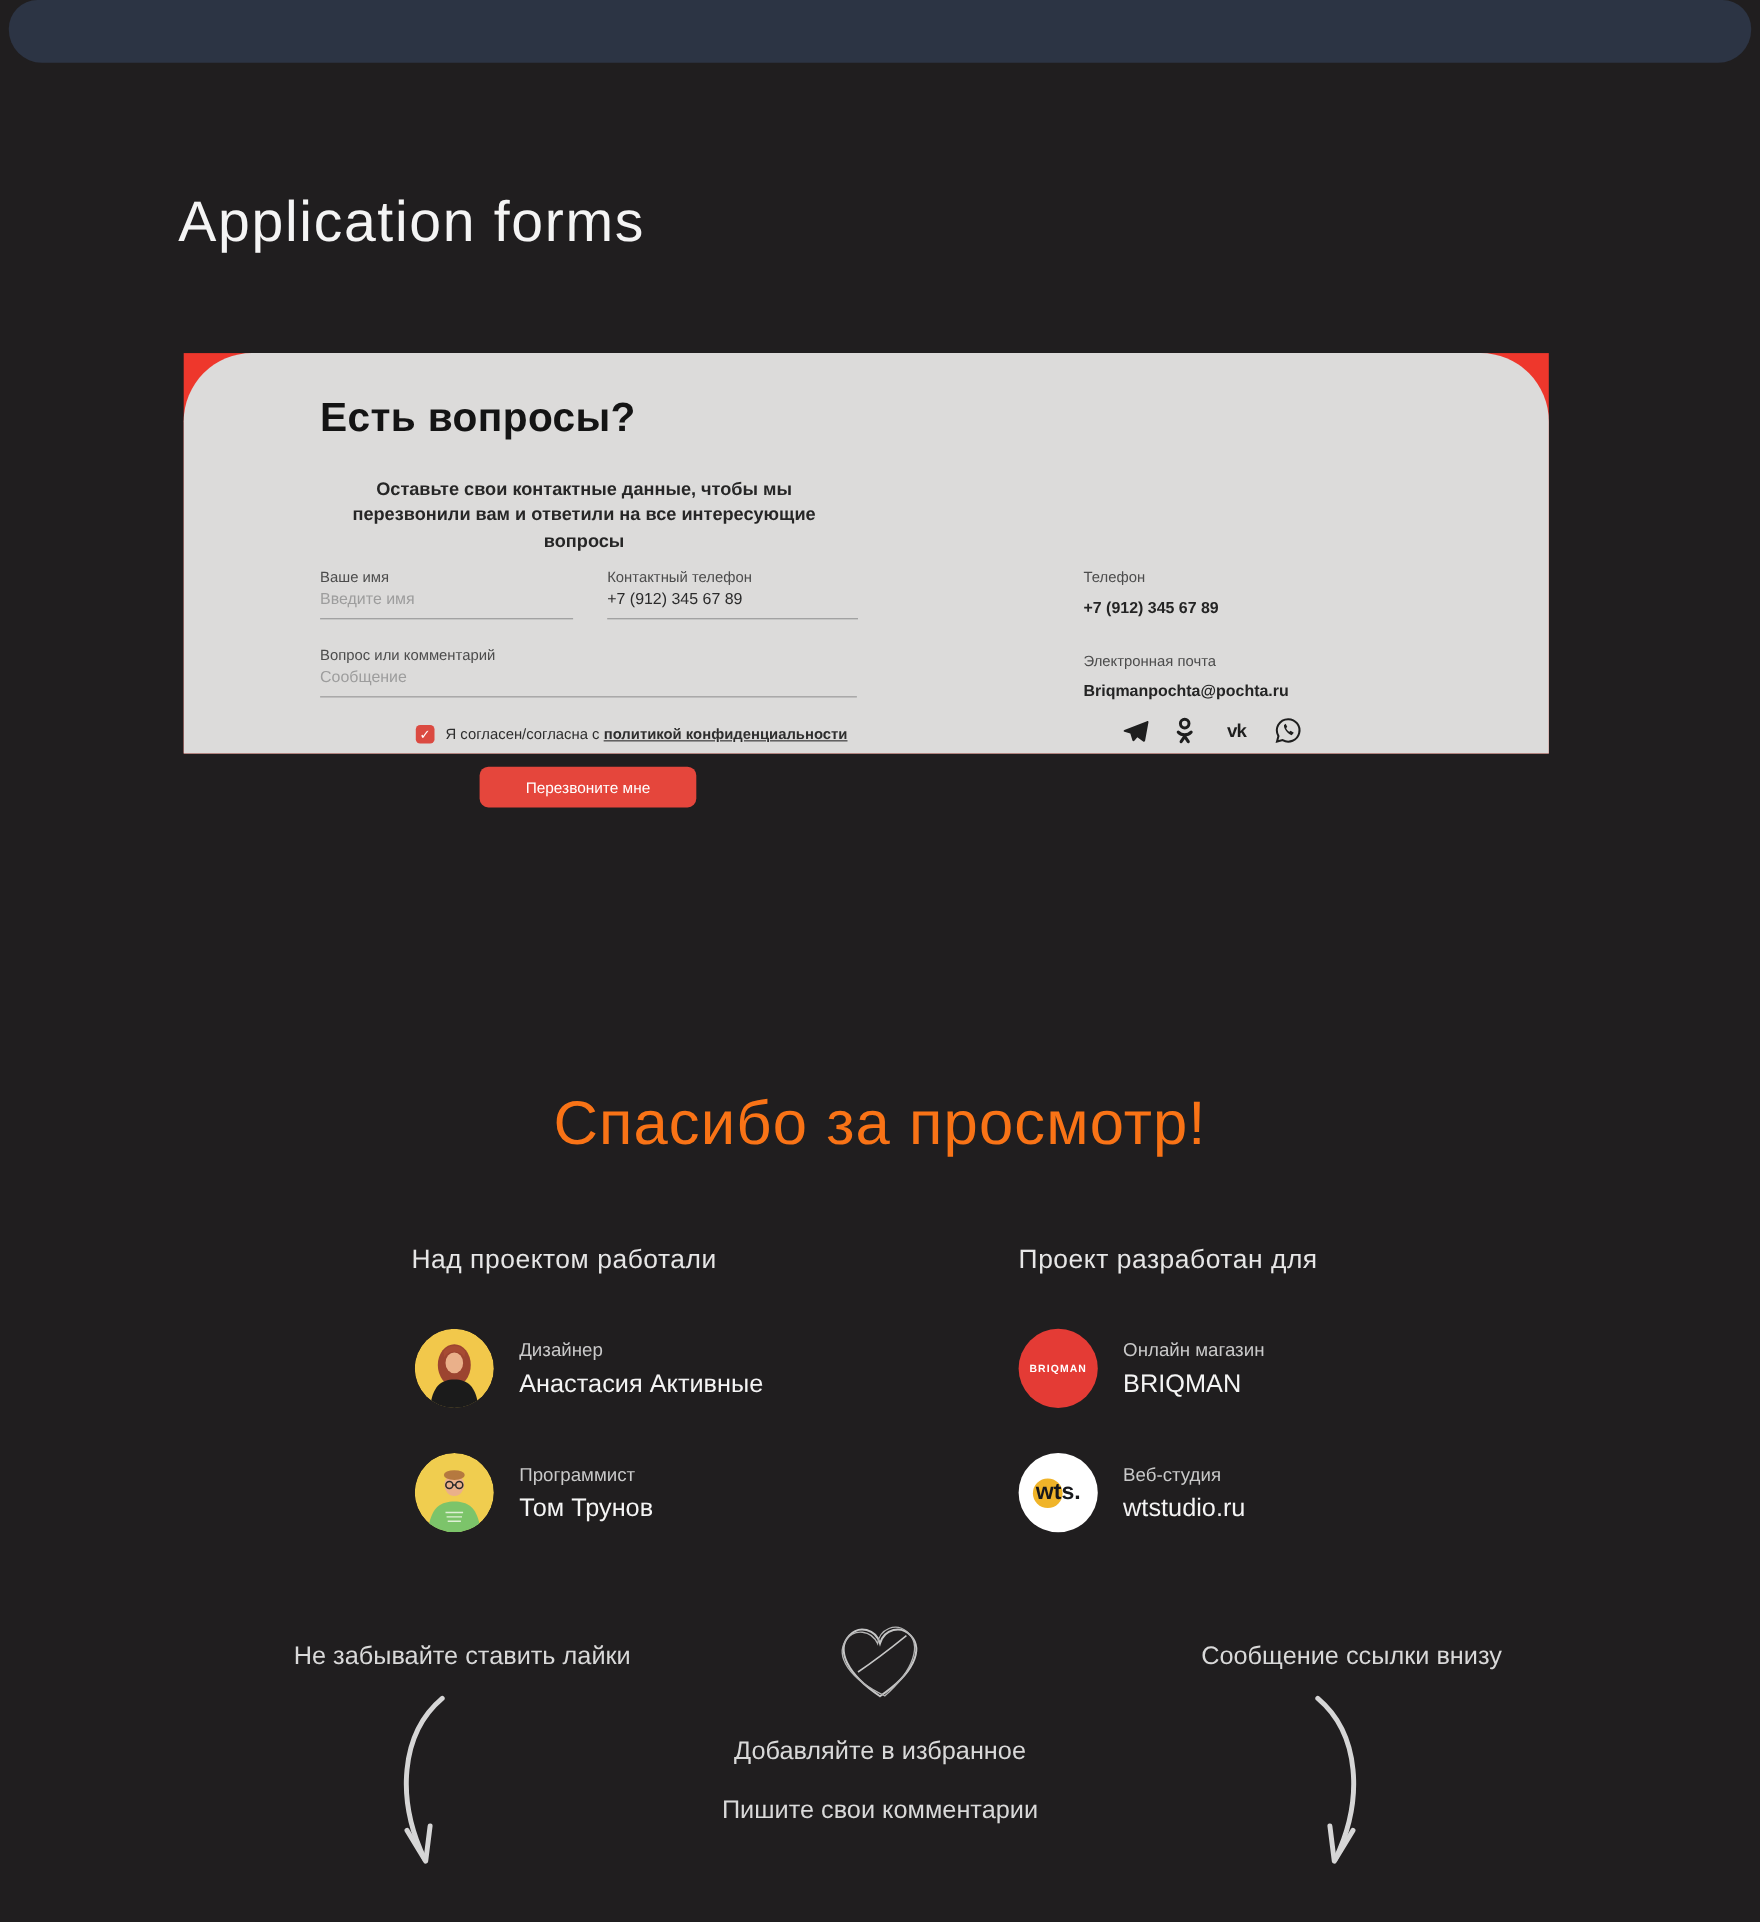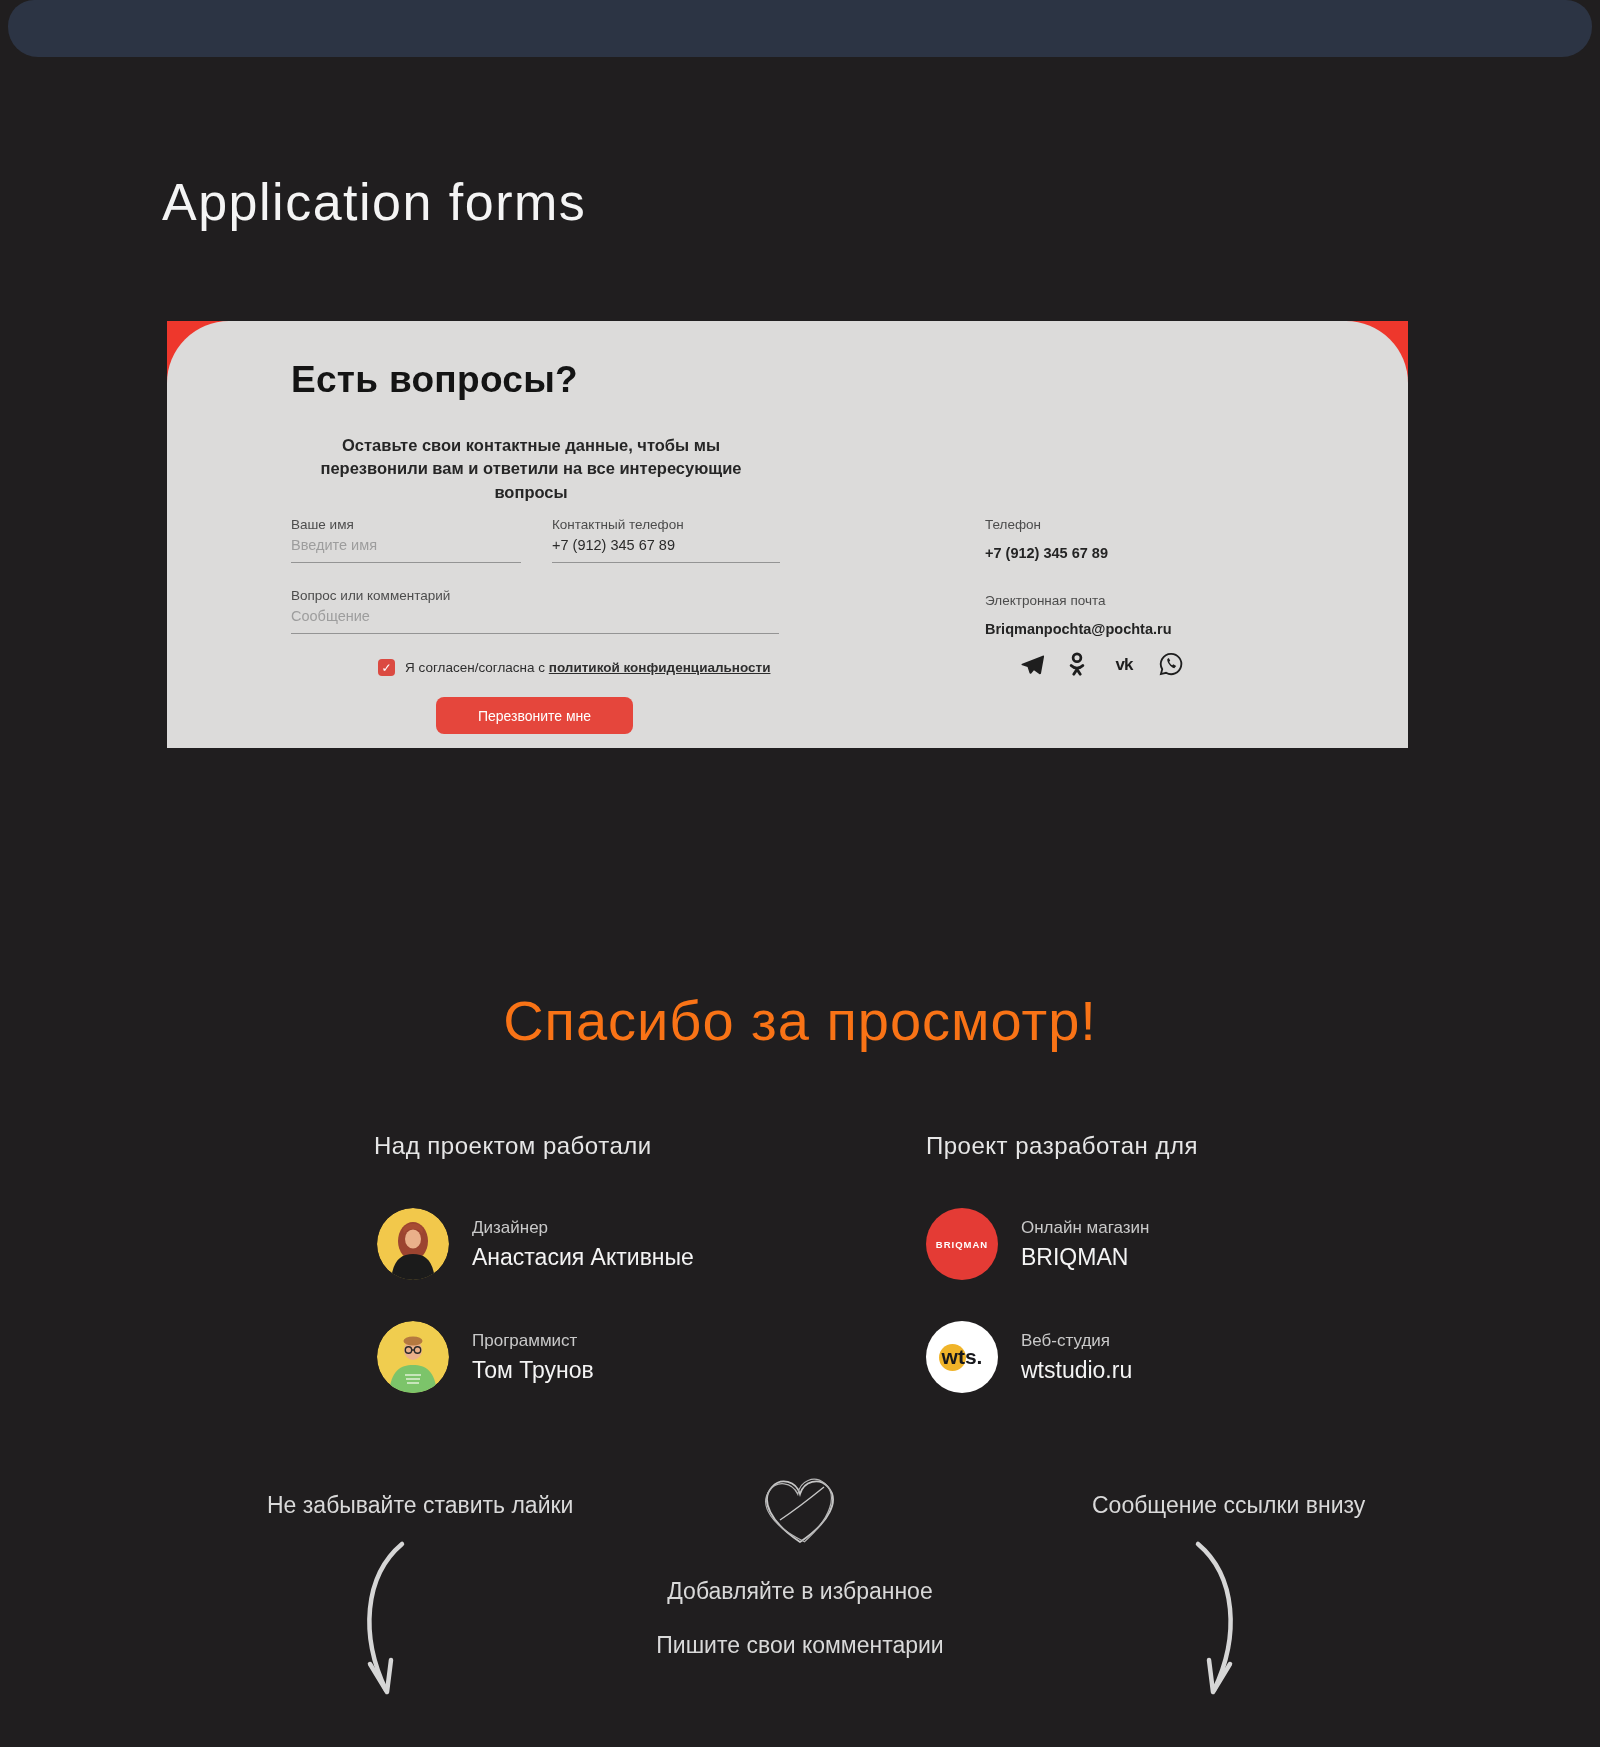--- a/index.html
+++ b/index.html
@@ -7,21 +7,21 @@
         font-family:"Liberation Sans",sans-serif;}
 
   
   .topbar{position:absolute;left:8px;top:0;width:1584px;height:57px;background:#2c3444;
           border-radius:26px 26px 30px 30px;}
 
   .page-title{position:absolute;left:162px;top:172px;font-size:52px;font-weight:400;
               color:#f4f4f4;letter-spacing:1.5px;}
 
   
-  .card-zone{position:absolute;left:167px;top:321px;width:1241px;height:427px;}
+  .card-zone{position:absolute;left:167px;top:321px;width:1241px;height:364px;}
   .card-red{position:absolute;inset:0;background:#ee372c;}
   .card{position:absolute;inset:0;background:#dcdbda;border-radius:62px 62px 0 0;}
   .card-heading{position:absolute;left:124px;top:38px;margin:0;font-size:37px;font-weight:700;
                 color:#141414;letter-spacing:.3px;}
   .intro{position:absolute;font-size:16.5px;line-height:1.42;font-weight:700;color:#262626;margin:0;}
   .intro-left{left:124px;top:113px;width:480px;text-align:center;}
   .intro-right{left:818px;top:113px;width:330px;}
 
   .f-label{position:absolute;font-size:13.5px;color:#4c4c4c;}
   .f-input{position:absolute;background:transparent;border:none;border-bottom:1.5px solid #949494;

